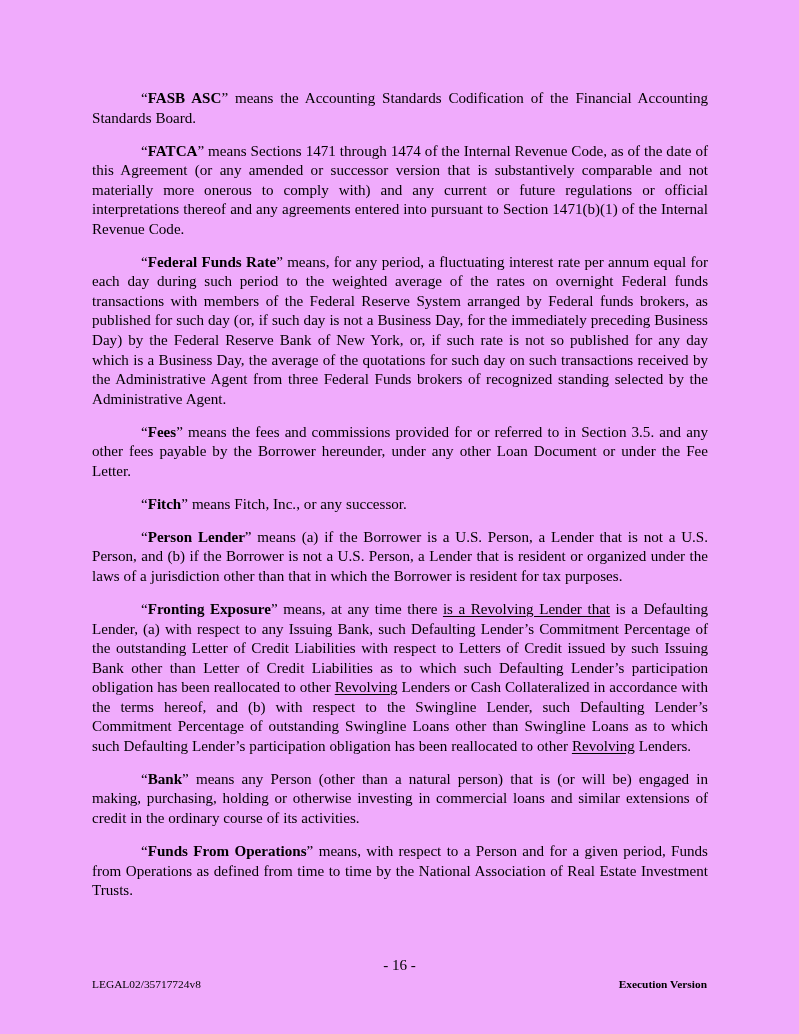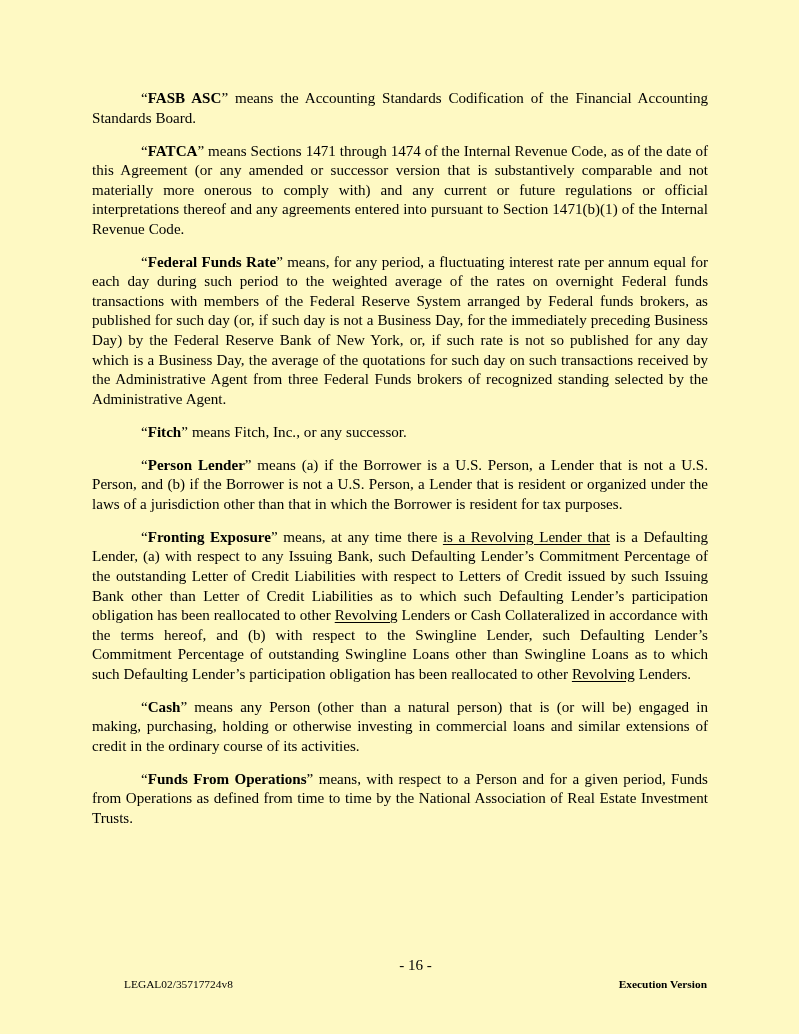--- a/index.html
+++ b/index.html
@@ -10,21 +10,21 @@
   }
   body {
     font-family: "Liberation Serif", "DejaVu Serif", serif;
     color: #000000;
   }
   .page {
     position: relative;
     width: 799px;
     height: 1034px;
     margin: 0 auto;
-    background: #fef9c3;
+    background: #f0abfc;
     overflow: hidden;
     box-sizing: border-box;
   }
   .content {
     position: absolute;
     left: 92px;
     top: 89px;
     width: 616px;
   }
   p.para {
@@ -45,21 +45,20 @@
     text-underline-offset: 1.5px;
   }
   p.ins .term { text-decoration: underline; text-underline-offset: 1.5px; }
 
   .footer {
     position: absolute;
     left: 92px;
     right: 92px;
     bottom: 0;
     height: 86px;
-    margin-left: 32px;
   }
   .page-number {
     position: absolute;
     left: 0;
     right: 0;
     top: 8px;
     text-align: center;
     font-size: 15.1px;
     line-height: 18px;
   }
@@ -79,24 +78,25 @@
 </style>
 </head>
 <body>
 
 <div class="page">
 
   <div class="content">
       <p class="para"><span>“</span><span class="term">FASB ASC</span><span>”</span><span> means the Accounting Standards Codification of the Financial Accounting Standards Board.</span></p>
       <p class="para"><span>“</span><span class="term">FATCA</span><span>”</span><span> means Sections 1471 through 1474 of the Internal Revenue Code, as of the date of this Agreement (or any amended or successor version that is substantively comparable and not materially more onerous to comply with) and any current or future regulations or official interpretations thereof and any agreements entered into pursuant to Section 1471(b)(1) of the Internal Revenue Code.</span></p>
       <p class="para"><span>“</span><span class="term">Federal Funds Rate</span><span>”</span><span> means, for any period, a fluctuating interest rate per annum equal for each day during such period to the weighted average of the rates on overnight Federal funds transactions with members of the Federal Reserve System arranged by Federal funds brokers, as published for such day (or, if such day is not a Business Day, for the immediately preceding Business Day) by the Federal Reserve Bank of New York, or, if such rate is not so published for any day which is a Business Day, the average of the quotations for such day on such transactions received by the Administrative Agent from three Federal Funds brokers of recognized standing selected by the Administrative Agent.</span></p>
+      <p class="para"><span>“</span><span class="term">Fees</span><span>”</span><span> means the fees and commissions provided for or referred to in Section 3.5. and any other fees payable by the Borrower hereunder, under any other Loan Document or under the Fee Letter.</span></p>
       <p class="para"><span>“</span><span class="term">Fitch</span><span>”</span><span> means Fitch, Inc., or any successor.</span></p>
       <p class="para"><span>“</span><span class="term">Person Lender</span><span>”</span><span> means (a) if the Borrower is a U.S. Person, a Lender that is not a U.S. Person, and (b) if the Borrower is not a U.S. Person, a Lender that is resident or organized under the laws of a jurisdiction other than that in which the Borrower is resident for tax purposes.</span></p>
       <p class="para"><span>“</span><span class="term">Fronting Exposure</span><span>”</span><span> means, at any time there </span><span class="u">is a Revolving Lender that</span><span> is a Defaulting Lender, (a) with respect to any Issuing Bank, such Defaulting Lender’s Commitment Percentage of the outstanding Letter of Credit Liabilities with respect to Letters of Credit issued by such Issuing Bank other than Letter of Credit Liabilities as to which such Defaulting Lender’s participation obligation has been reallocated to other </span><span class="u">Revolving</span><span> Lenders or Cash Collateralized in accordance with the terms hereof, and (b) with respect to the Swingline Lender, such Defaulting Lender’s Commitment Percentage of outstanding Swingline Loans other than Swingline Loans as to which such Defaulting Lender’s participation obligation has been reallocated to other </span><span class="u">Revolving</span><span> Lenders.</span></p>
-      <p class="para"><span>“</span><span class="term">Cash</span><span>”</span><span> means any Person (other than a natural person) that is (or will be) engaged in making, purchasing, holding or otherwise investing in commercial loans and similar extensions of credit in the ordinary course of its activities.</span></p>
+      <p class="para"><span>“</span><span class="term">Bank</span><span>”</span><span> means any Person (other than a natural person) that is (or will be) engaged in making, purchasing, holding or otherwise investing in commercial loans and similar extensions of credit in the ordinary course of its activities.</span></p>
       <p class="para"><span>“</span><span class="term">Funds From Operations</span><span>”</span><span> means, with respect to a Person and for a given period, Funds from Operations as defined from time to time by the National Association of Real Estate Investment Trusts.</span></p>
     </div>
 
   <div class="footer">
     <div class="page-number">- 16 -</div>
     <div class="footer-row">
       <div class="footer-left">LEGAL02/35717724v8</div>
       <div class="footer-right">Execution Version</div>
     </div>
   </div>

